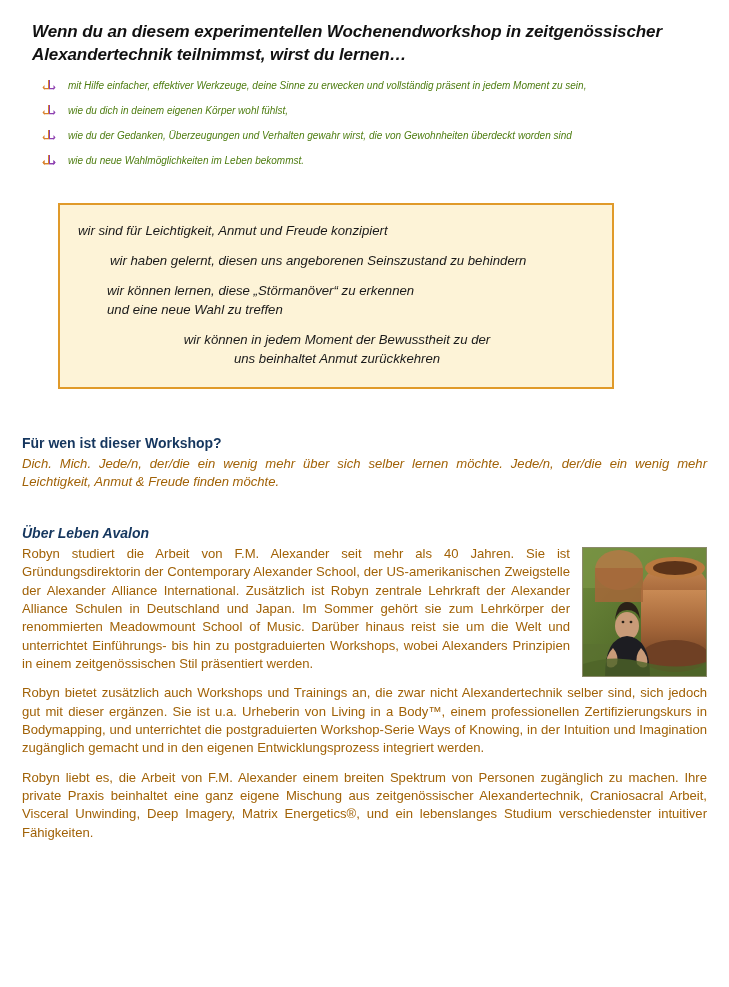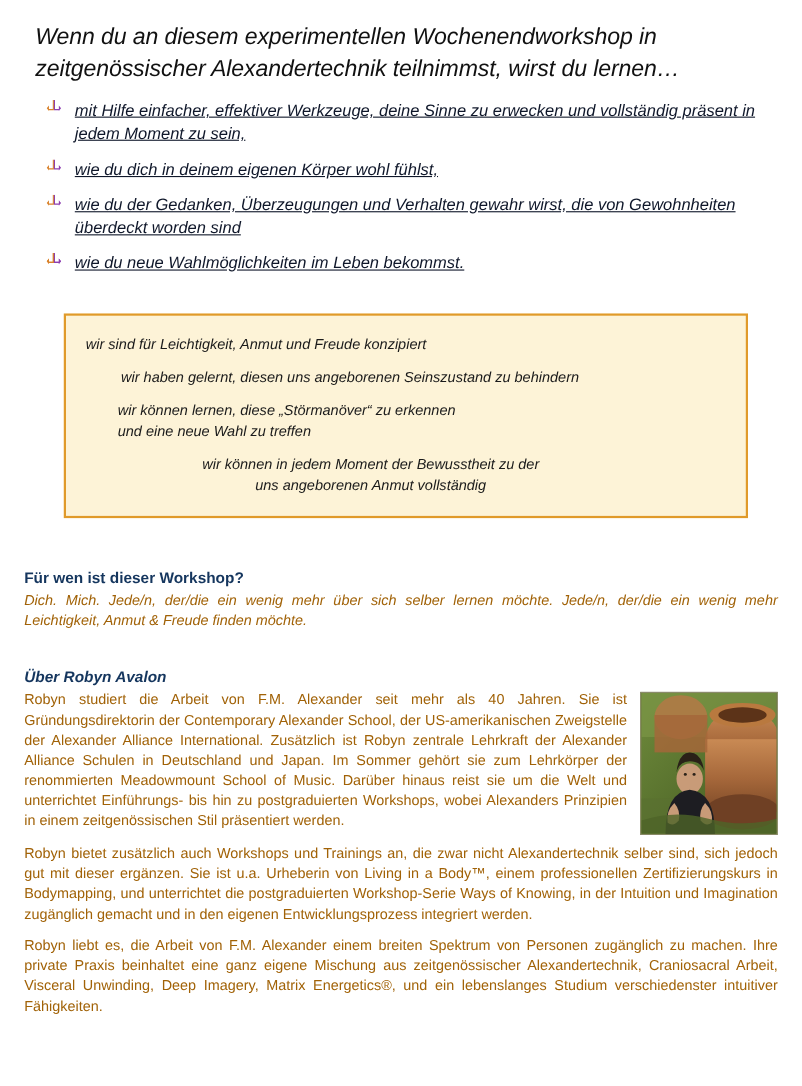--- a/index.html
+++ b/index.html
@@ -18,58 +18,57 @@
     position: relative;
     width: 729px;
     height: 987px;
     box-sizing: border-box;
     padding: 18px 22px 10px 22px;
   }
 
   
   .intro-heading {
     font-style: italic;
-    font-weight: normal;
-    font-size: 21px;
+    font-weight: bold;
+    font-size: 17px;
     line-height: 1.38;
     color: #111111;
     margin: 2px 0 12px 10px;
     letter-spacing: -0.1px;
   }
 
   
   .bullet-list {
     margin: 0 0 0 18px;
     padding: 0;
     list-style: none;
   }
   .bullet-item {
     position: relative;
     padding-left: 28px;
     margin-bottom: 11px;
     font-style: italic;
-    font-size: 15px;
+    font-size: 10px;
     line-height: 1.42;
-    color: #0f172a;
-    text-decoration: underline;
+    color: #4d7c0f;
   }
   .bullet-item:last-child { margin-bottom: 0; }
   .arrow-icon {
     position: absolute;
     left: 2px;
     top: 1px;
     width: 14px;
     height: 15px;
     display: block;
   }
 
   
   .quote-box {
     margin: 34px 0 0 36px;
-    width: 622px;
+    width: 556px;
     box-sizing: border-box;
     border: 2px solid #e09a2a;
     background: #fdf3d7;
     padding: 16px 18px 18px 14px;
   }
   .quote-line {
     font-style: italic;
     font-size: 13.2px;
     line-height: 1.45;
     color: #1a1a1a;
@@ -169,30 +168,30 @@
         </svg>
       </span>
       <span>wie du neue Wahlmöglichkeiten im Leben bekommst.</span>
     </li>
   </ul>
 
   <div class="quote-box">
     <div class="quote-line q-indent-0">wir sind für Leichtigkeit, Anmut und Freude konzipiert</div>
     <div class="quote-line q-indent-1">wir haben gelernt, diesen uns angeborenen Seinszustand zu behindern</div>
     <div class="quote-line q-indent-2">wir können lernen, diese „Störmanöver“ zu erkennen und eine neue Wahl zu treffen</div>
-    <div class="quote-line q-indent-3">wir können in jedem Moment der Bewusstheit zu der uns angeborenen Anmut vollständig</div>
+    <div class="quote-line q-indent-3">wir können in jedem Moment der Bewusstheit zu der uns beinhaltet Anmut zurückkehren</div>
   </div>
 
   <div class="sec-workshop">
     <div class="section-heading">Für wen ist dieser Workshop?</div>
     <p class="para italic">Dich. Mich. Jede/n, der/die ein wenig mehr über sich selber lernen möchte. Jede/n, der/die ein wenig mehr Leichtigkeit, Anmut &amp; Freude finden möchte.</p>
   </div>
 
   <div class="sec-robyn">
-    <div class="section-heading italic">Über Robyn Avalon</div>
+    <div class="section-heading italic">Über Leben Avalon</div>
     <div class="robyn-body clearfix">
       <div class="robyn-photo">
         <svg width="123" height="128" viewBox="0 0 123 128" xmlns="http://www.w3.org/2000/svg">
           <defs>
             <linearGradient id="potg" x1="0" y1="0" x2="0" y2="1">
               <stop offset="0%" stop-color="#c98a54"></stop>
               <stop offset="55%" stop-color="#a5673a"></stop>
               <stop offset="100%" stop-color="#7d4a28"></stop>
             </linearGradient>
             <linearGradient id="bgleaf" x1="0" y1="0" x2="1" y2="1">

